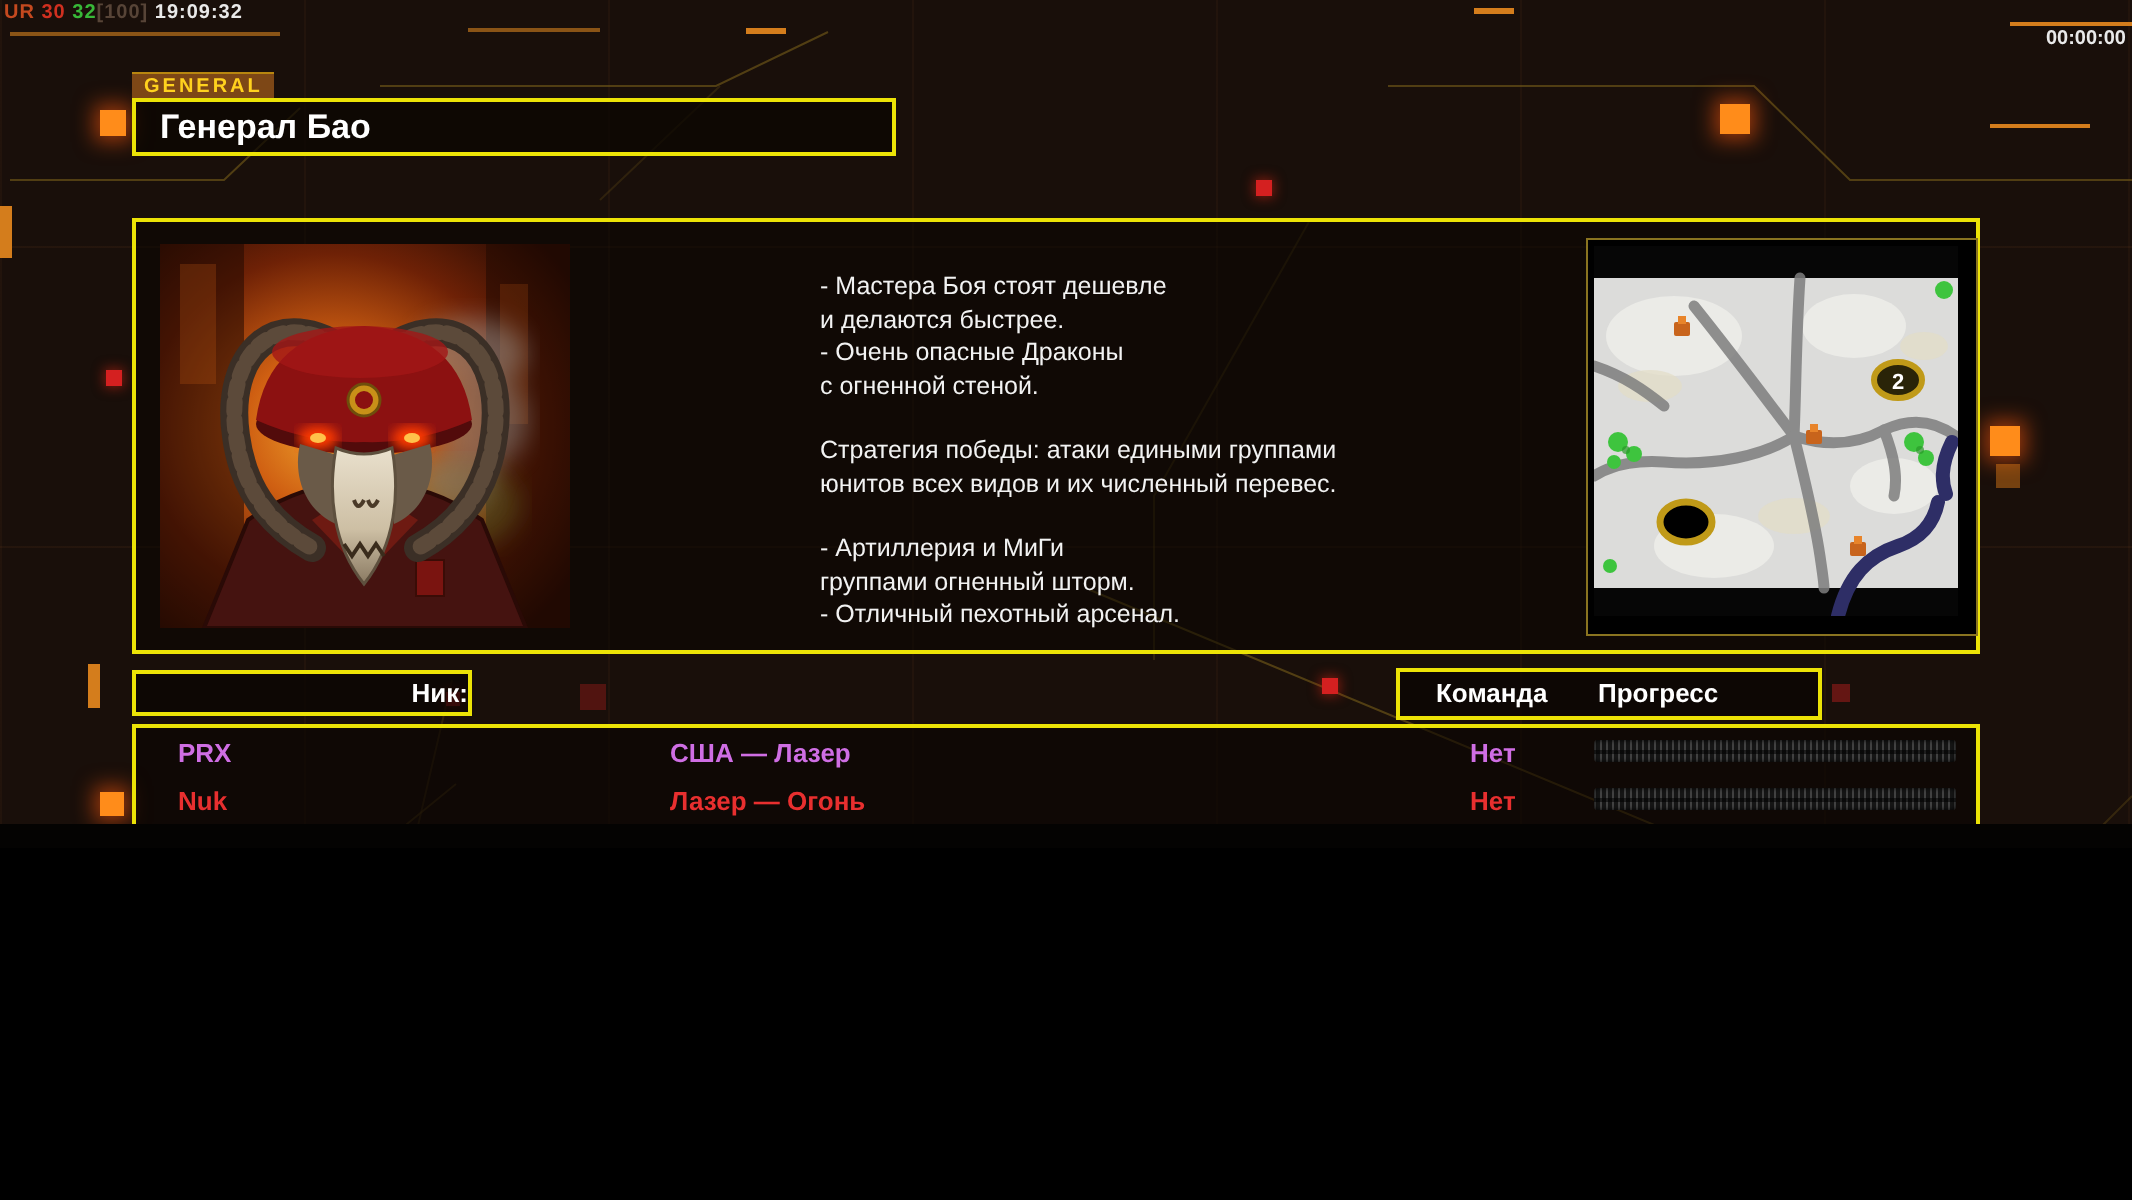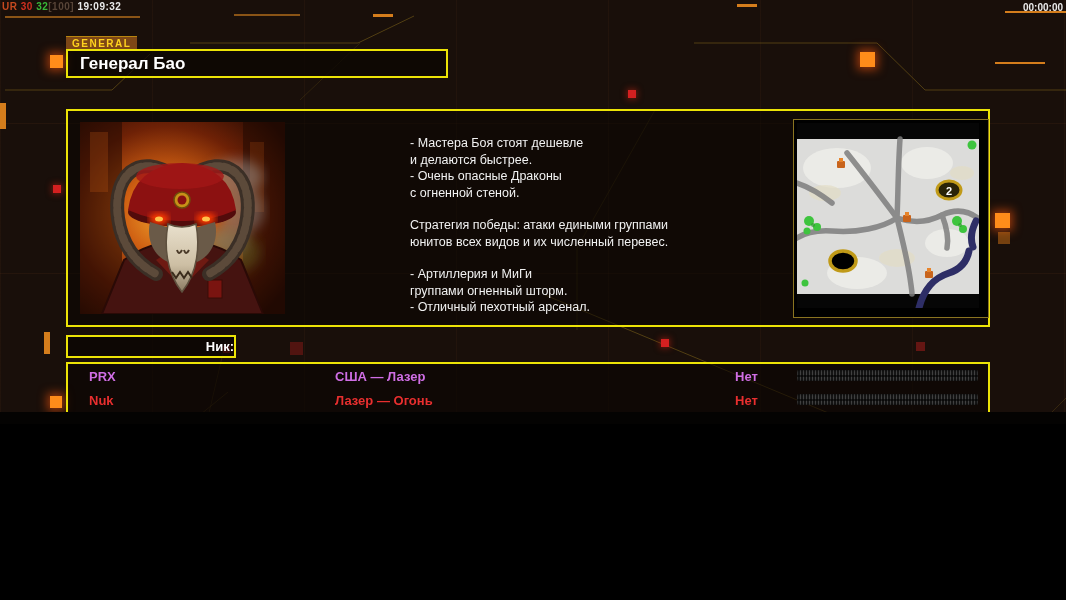--- a/index.html
+++ b/index.html
@@ -14,21 +14,21 @@
   .abs{position:absolute;}
   
   .sq{position:absolute;background:#ff8c1a;box-shadow:0 0 10px 3px rgba(255,90,15,.55);}
   .sq.red{background:#d42020;box-shadow:0 0 6px 1px rgba(220,40,20,.5);}
   .sq.dim{opacity:.4;box-shadow:none;}
   .dash{position:absolute;background:#d47d1c;}
   .dash.dim{background:#8a5416;}
   .dash.yel{background:#c8a51e;}
   
   #debug-line{left:2px;top:1px;font-size:10px;font-weight:bold;letter-spacing:.5px;white-space:nowrap;}
-  #match-timer{right:3px;top:2px;font-size:10px;font-weight:bold;color:#e9e9e9;}
+  #match-timer{right:3px;top:14px;font-size:10px;font-weight:bold;color:#e9e9e9;}
   
   #general-tab{left:66px;top:36px;height:13px;padding:0 6px;background:#7d4716;
     color:#ffd21e;font-size:10px;font-weight:bold;letter-spacing:1.5px;line-height:13px;
     border-top:1px solid #b8860f;}
   #general-title-box{left:66px;top:49px;width:366px;height:25px;border:2px solid #ece306;
     background:rgba(10,5,2,.72);color:#fff;font-size:17px;font-weight:bold;
     line-height:25px;padding-left:12px;}
   
   #main-panel{left:66px;top:109px;width:920px;height:214px;border:2px solid #ece306;
     background:rgba(10,5,2,.55);}
@@ -263,20 +263,24 @@
           <text x="152" y="71.5" text-anchor="middle" font-size="11" font-weight="bold" fill="#ffffff" font-family="Liberation Sans, sans-serif">2</text>
         </g>
         <g>
           <ellipse cx="46" cy="138" rx="13" ry="10" fill="#000000" stroke="#c09a18" stroke-width="3.5"></ellipse>
         </g>
       </svg>
     </div>
   </div>
 
   <div id="hdr-nick" class="hdr-box">Ник:</div>
+  <div id="hdr-team-progress" class="hdr-box">
+    <span id="hdr-team-label">Команда</span>
+    <span id="hdr-progress-label">Прогресс</span>
+  </div>
 
   <div id="players-panel" class="abs">
     <div class="player-row" style="top:2px;">
       <span class="cell nick" style="color: rgb(207, 110, 228);">PRX</span>
       <span class="cell general" style="color: rgb(207, 110, 228);">США — Лазер</span>
       <span class="cell team" style="color: rgb(207, 110, 228);">Нет</span>
       <div class="progress-bar">
           <div class="progress-fill" style="width:0%;"></div>
         </div>
     </div>

